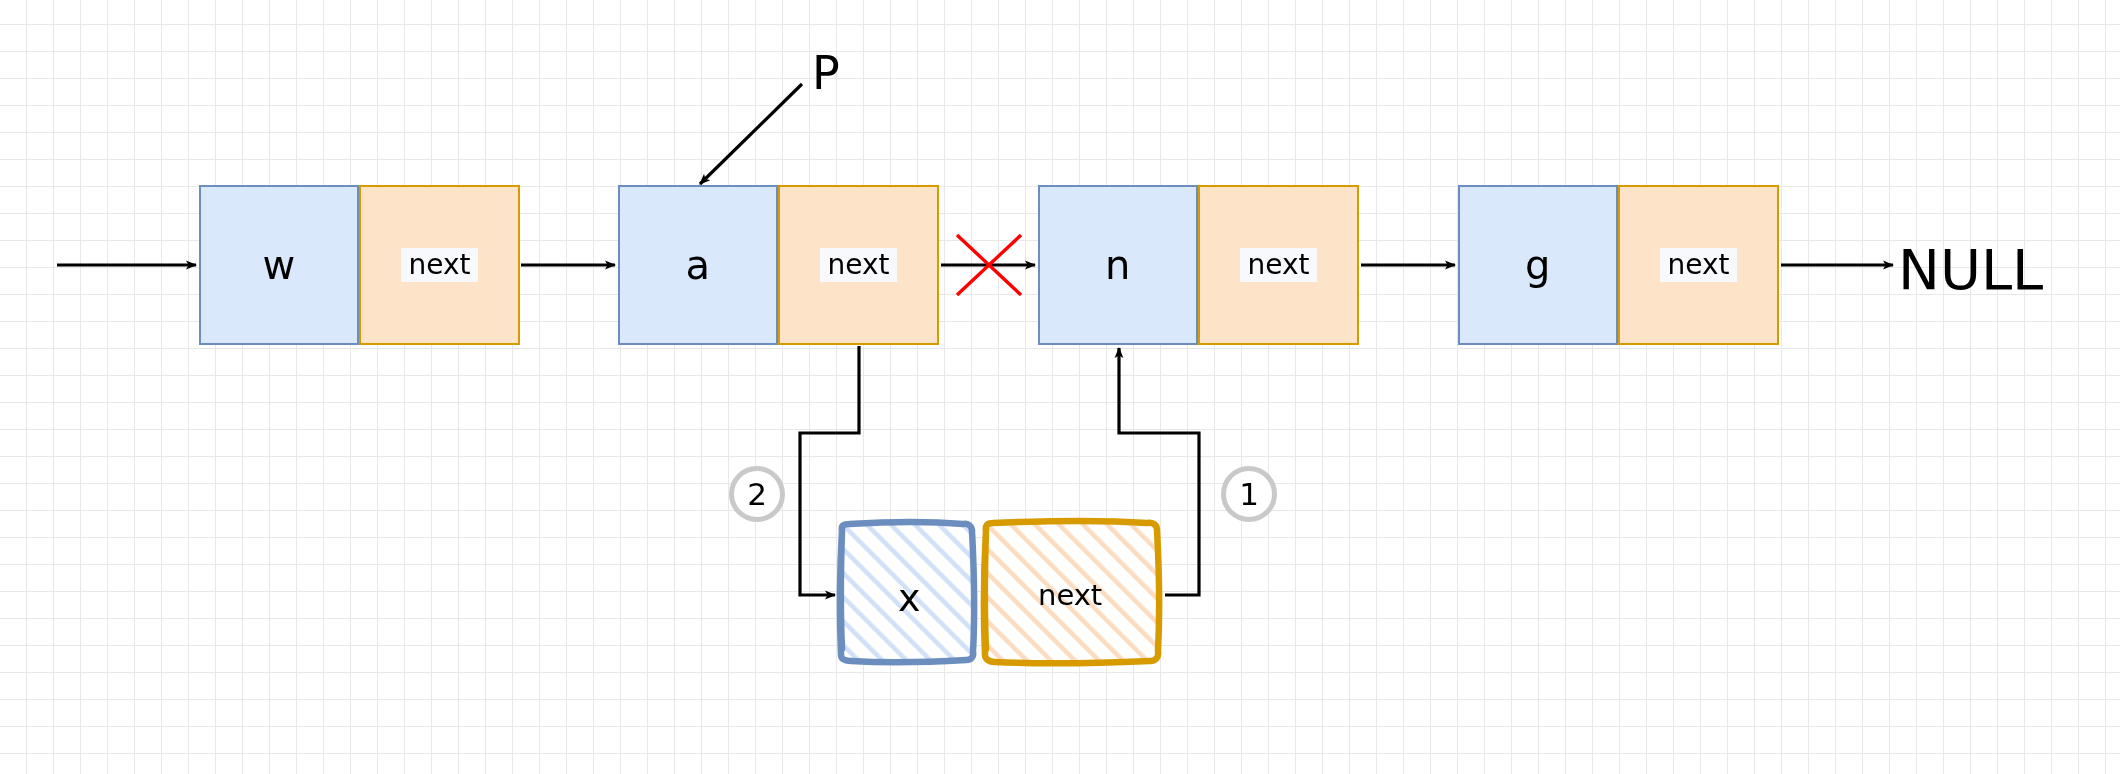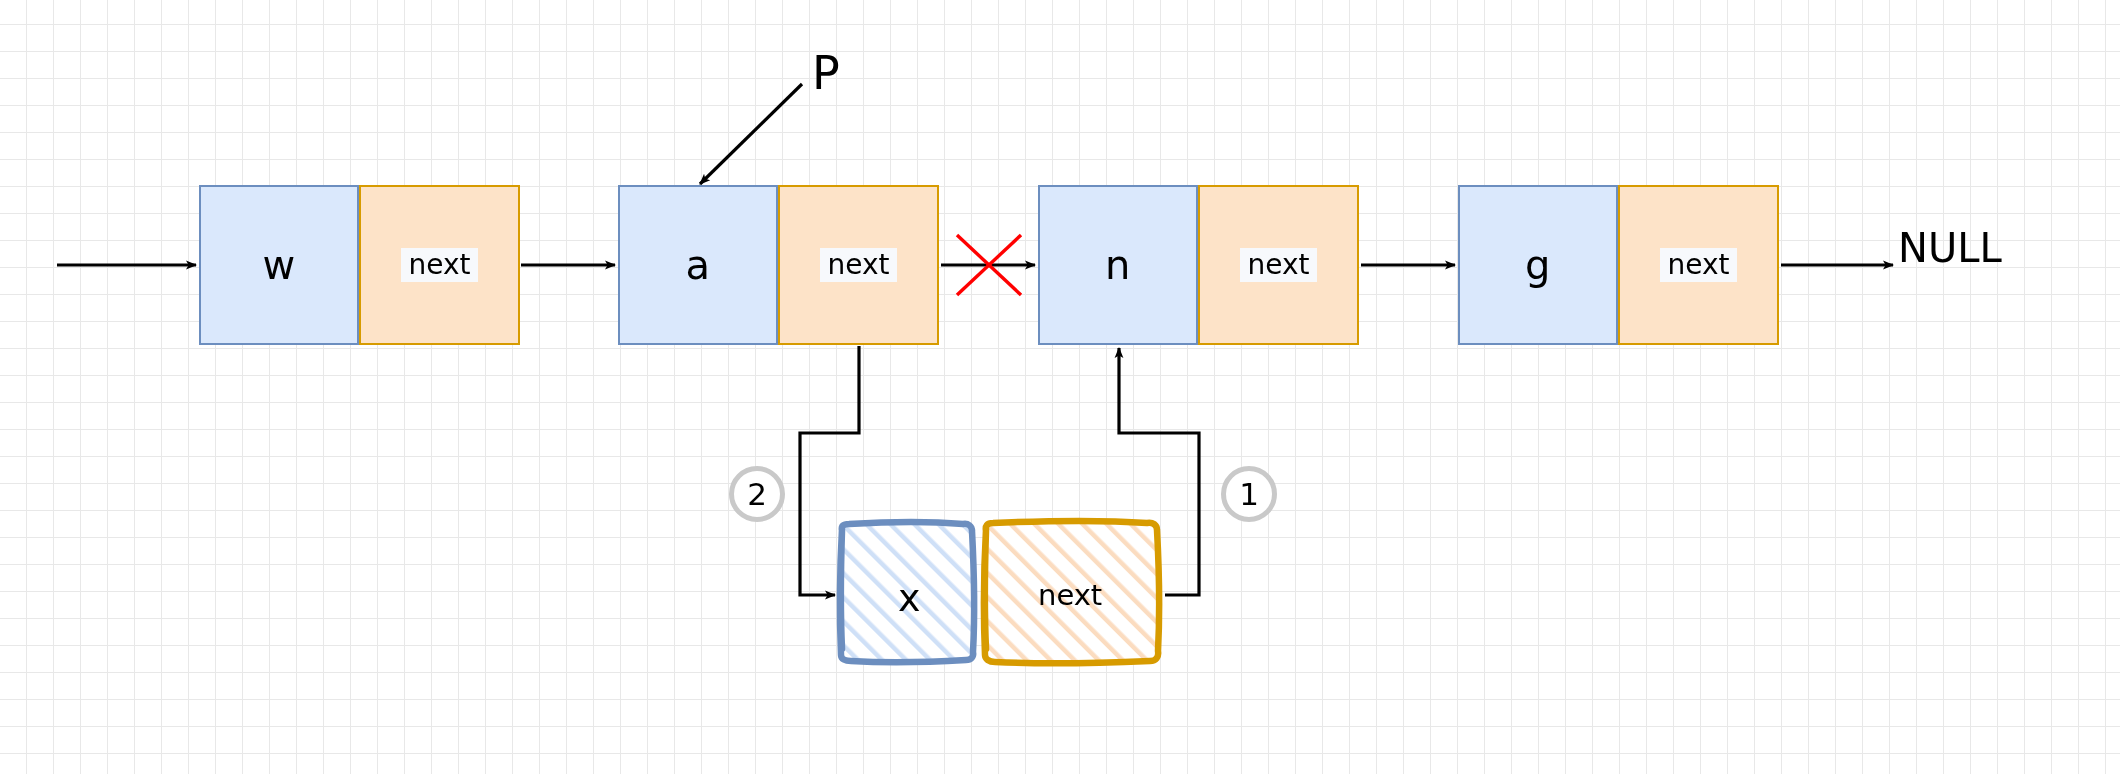--- a/index.html
+++ b/index.html
@@ -215,21 +215,21 @@
 
   <div class="badge" style="left:729px; top:466px;">
     <span>2</span>
   </div>
   <div class="badge" style="left:1221px; top:466px;">
     <span>1</span>
   </div>
 
   <span class="ftext" style="left:812px; top:50px; font-size:46px;">P</span>
 
-  <span class="ftext" style="left:1898px; top:228px; font-size:40px;">NULL</span>
+  <span class="ftext" style="left:1898px; top:242px; font-size:56px;">NULL</span>
 
   <svg class="overlay layer-over" viewBox="0 0 2120 774">
     <g>
       <line x1="957" y1="235" x2="1021" y2="295" stroke="#FF0000" stroke-width="3.4"></line>
       <line x1="1021" y1="235" x2="957" y2="295" stroke="#FF0000" stroke-width="3.4"></line>
     </g>
   </svg>
 
 </div>
 

